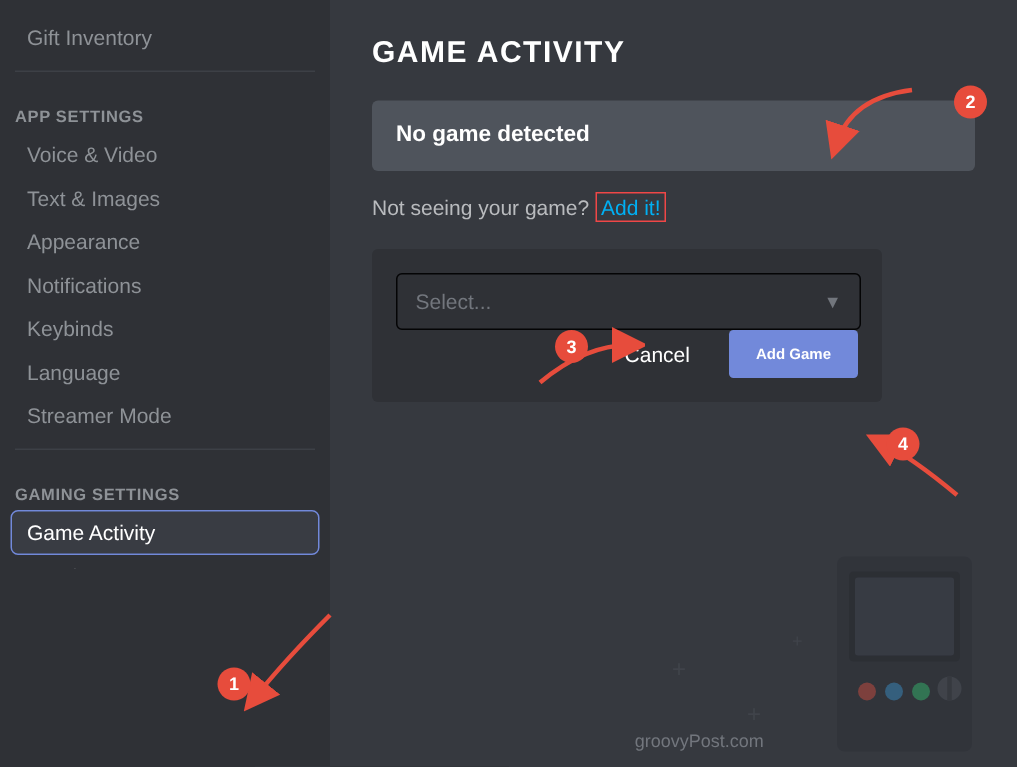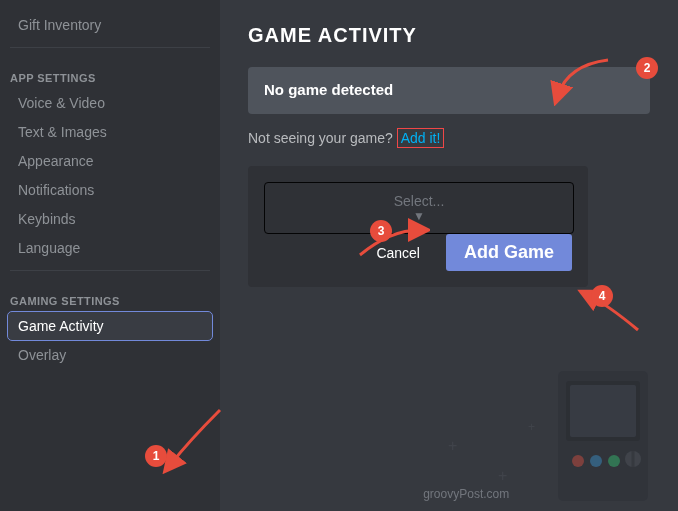--- a/index.html
+++ b/index.html
@@ -122,21 +122,20 @@
       display: flex;
       align-items: center;
       justify-content: space-between;
       background: #2f3136;
       border: 1px solid #040405;
       border-radius: 4px;
       padding: 10px 12px;
       color: #72767d;
       font-size: 14px;
       cursor: pointer;
-      flex-direction: column;
     }
 
     .select-box .chevron {
       color: #72767d;
       font-size: 12px;
     }
 
     
     .dialog-area {
       background: #2f3136;
@@ -161,21 +160,21 @@
       font-size: 14px;
       cursor: pointer;
       border-radius: 3px;
     }
 
     .btn-add-game {
       background: #7289da;
       color: #fff;
       border: none;
       padding: 8px 18px;
-      font-size: 18px;
+      font-size: 10px;
       cursor: pointer;
       border-radius: 3px;
       font-weight: 600;
     }
 
     
     .bg-illustration {
       position: absolute;
       bottom: 0;
       right: 0;
@@ -217,20 +216,23 @@
     <span>Appearance</span>
   </div>
   <div class="sidebar-item">
     <span>Notifications</span>
   </div>
   <div class="sidebar-item">
     <span>Keybinds</span>
   </div>
   <div class="sidebar-item">
     <span>Language</span>
+  </div>
+  <div class="sidebar-item">
+    <span>Streamer Mode</span>
   </div>
 
   <div class="sidebar-divider"></div>
 
   <div class="sidebar-section-label">GAMING SETTINGS</div>
 
   <div class="sidebar-item active">
     <span>Game Activity</span>
   </div>
   <div class="sidebar-item">

